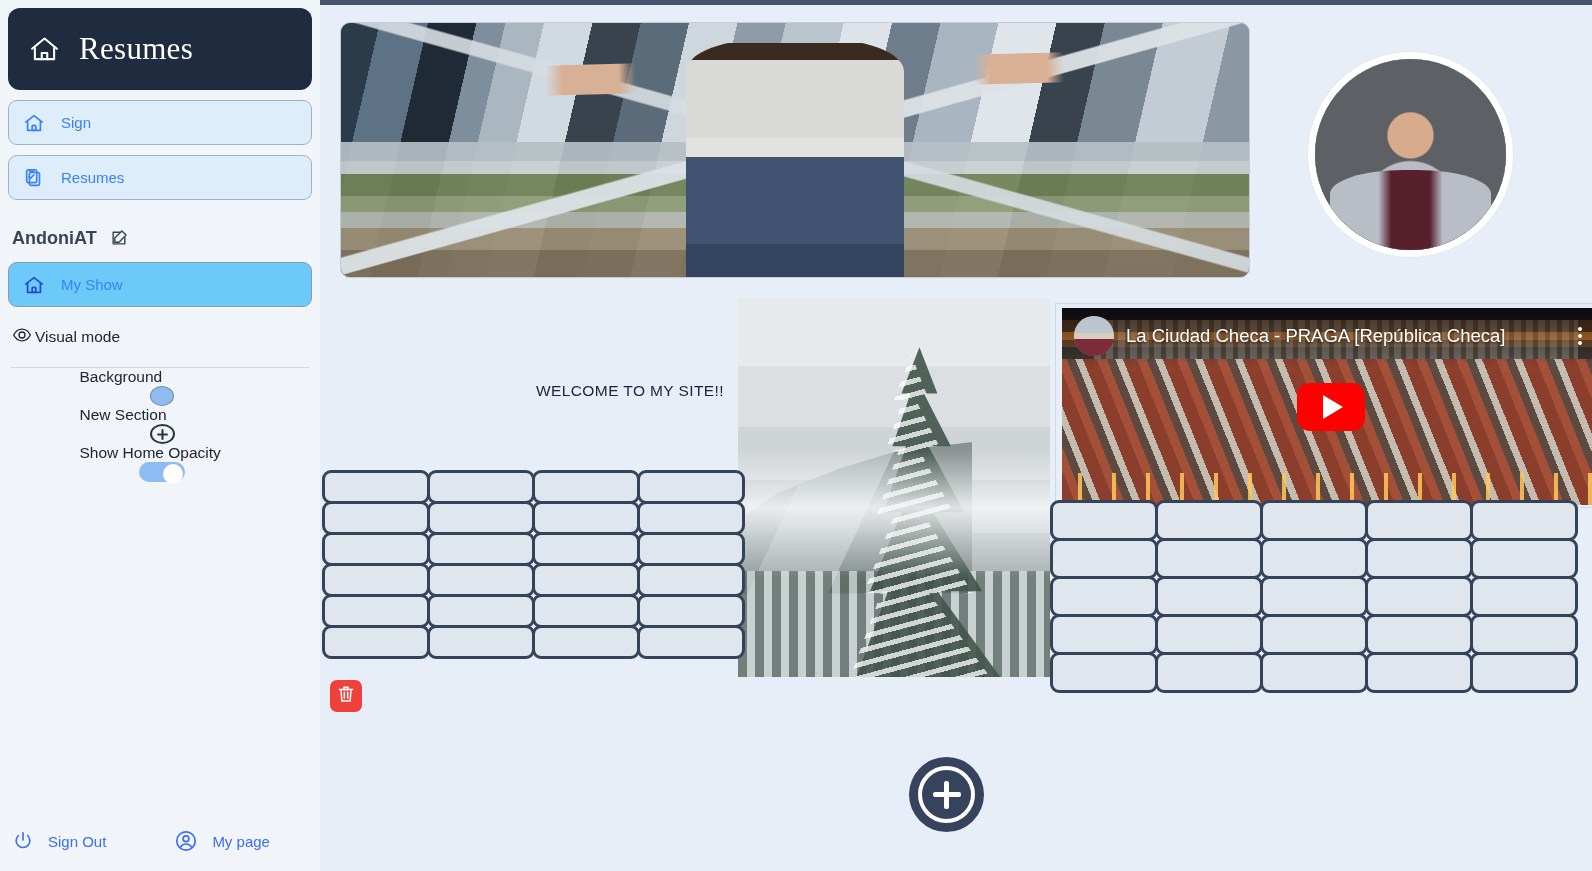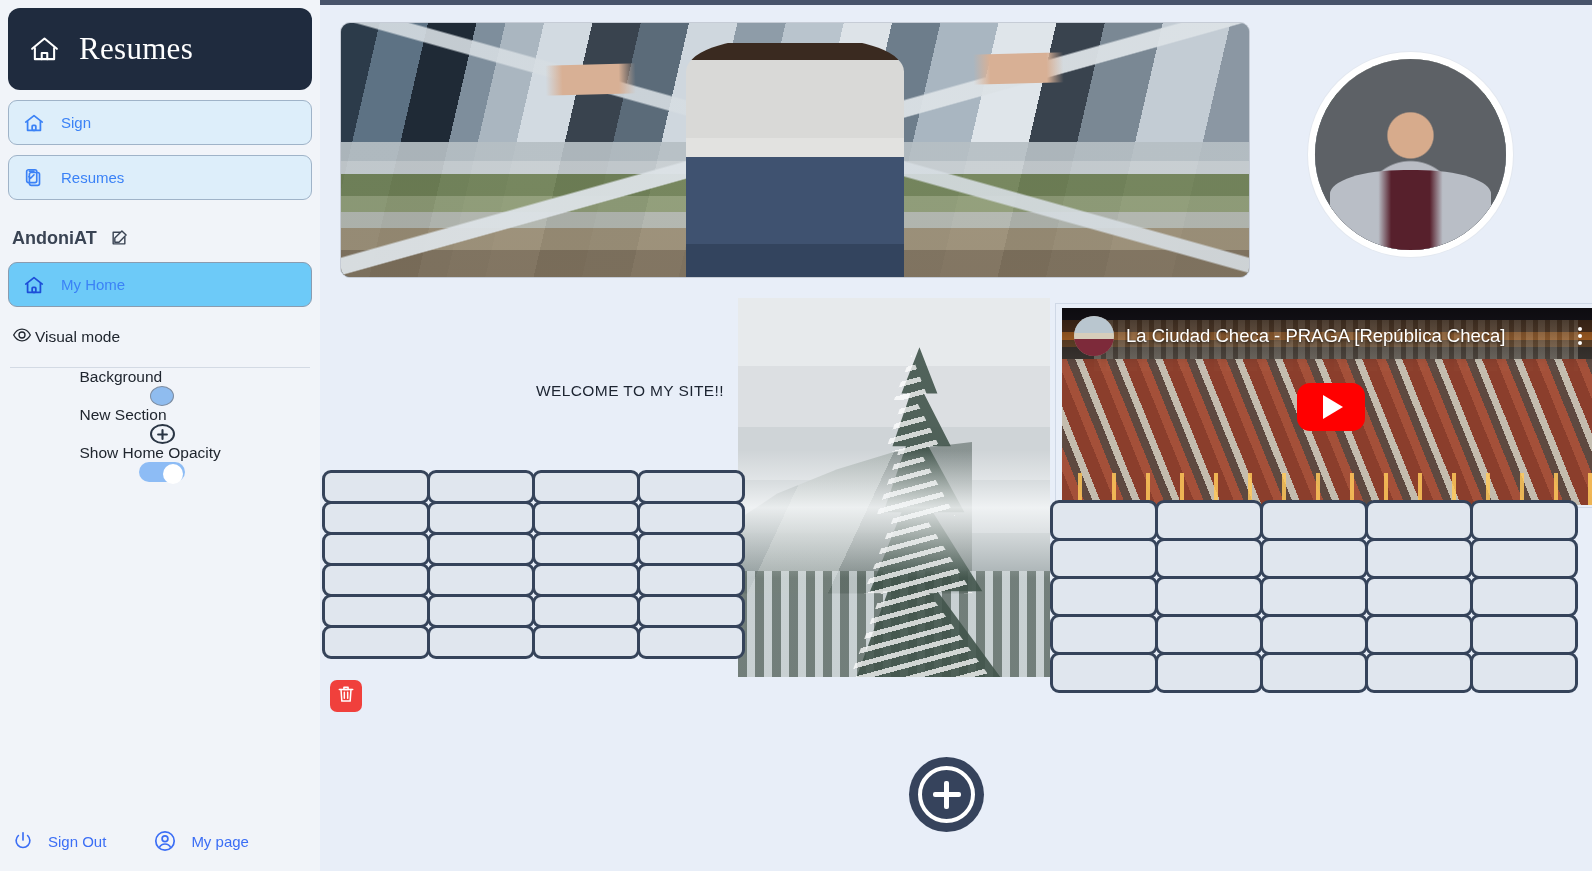--- a/index.html
+++ b/index.html
@@ -104,21 +104,21 @@
     position: absolute; right: 2px; top: 2px;
     width: 20px; height: 20px; border-radius: 50%;
     background: #fff;
   }
 
   .sidebar-footer {
     position: absolute; left: 0; bottom: 18px;
     width: 320px;
     display: flex; align-items: center;
     padding-left: 12px;
-    gap: 3px;
+    gap: 24px;
   }
   .foot-item {
     display: flex; align-items: center; gap: 14px;
     color: #3b6ef5; font-size: 15px;
   }
   .foot-item.second { margin-left: 44px; }
   .foot-item svg { display: block; }
 
   
   .main {
@@ -452,21 +452,21 @@
     </div>
 
     <div class="navpill active">
       <span>
         <svg width="22" height="22" viewBox="0 0 24 24" fill="none" stroke="#1d4ed8" stroke-width="1.9" stroke-linecap="round" stroke-linejoin="round">
           <path d="M3 11 L12 4 L21 11"></path>
             <path d="M5 10.5 V20 H19 V10.5"></path>
           <rect x="10" y="14.5" width="4" height="5.5" rx="1"></rect>
         </svg>
       </span>
-      <span>My Home</span>
+      <span>My Show</span>
     </div>
 
 
     <div class="visual-row">
       <span>
         <svg width="20" height="20" viewBox="0 0 24 24" fill="none" stroke="#20262f" stroke-width="1.6">
           <path d="M2 12 C5 6.5 9 5 12 5 C15 5 19 6.5 22 12 C19 17.5 15 19 12 19 C9 19 5 17.5 2 12 Z"></path>
           <circle cx="12" cy="12" r="3.6"></circle>
         </svg>
       </span>

